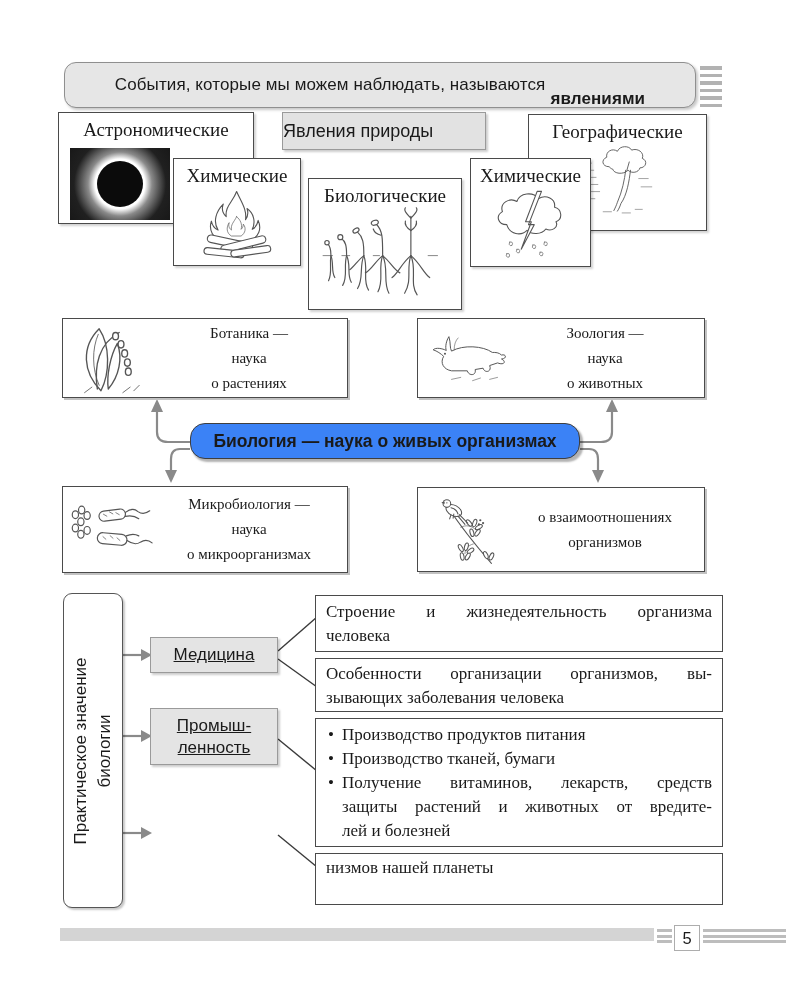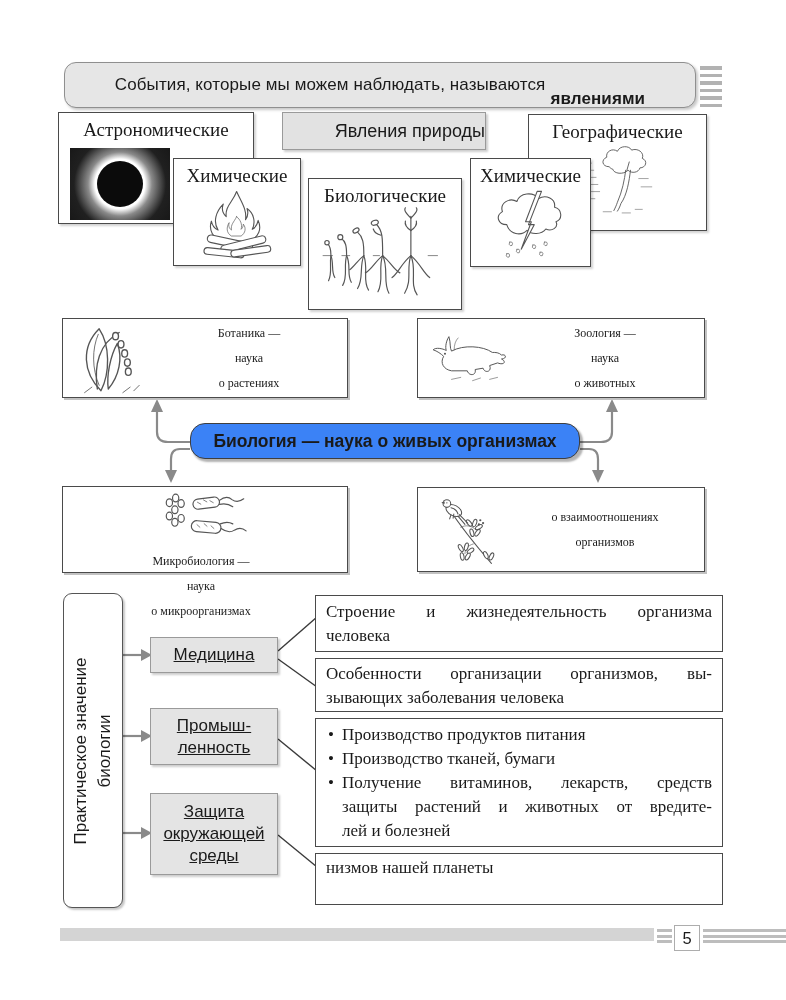--- a/index.html
+++ b/index.html
@@ -27,36 +27,36 @@
          box-shadow:2px 2px 2px rgba(0,0,0,0.18); }
   .cat-label { text-align:center; padding-top:6px; font-size:19px; }
   .astro { left:58px;  top:112px; width:196px; height:112px; z-index:1; }
   .geo   { left:528px; top:114px; width:179px; height:117px; z-index:1; }
   .chem  { left:173px; top:158px; width:128px; height:108px; z-index:3; }
   .phys  { left:470px; top:158px; width:121px; height:109px; z-index:3; }
   .biolg { left:308px; top:178px; width:154px; height:132px; z-index:4; }
   .nature-label { position:absolute; left:282px; top:112px; width:204px; height:38px;
             background:#e2e2e2; border:1.5px solid #9a9a9a; z-index:2;
             box-shadow:2px 2px 2px rgba(0,0,0,0.2);
-            display:flex; align-items:center; justify-content:flex-end; font-size:18px; }
+            display:flex; align-items:center; justify-content:flex-start; font-size:18px; }
   .cat-art { display:flex; justify-content:center; align-items:center; }
   .eclipse { position:absolute; left:11px; top:35px; width:100px; height:72px;
              background:radial-gradient(circle at 50% 50%, #ffffff 25px, #8a8a8a 32px, #202020 46px, #181818 100%);
              display:flex; align-items:center; justify-content:center; }
   .eclipse .moon { width:46px; height:46px; border-radius:50%; background:#0b0b0b; }
 
   
   .sci { position:absolute; background:#fff; border:1.5px solid #4a4a4a;
          box-shadow:2px 2px 0 #c2c2c2; display:flex; align-items:center; z-index:2; }
   .botany { left:62px;  top:318px; width:286px; height:80px; }
   .zool   { left:417px; top:318px; width:288px; height:80px; }
-  .micro  { left:62px;  top:486px; width:286px; height:87px;flex-direction:column; }
+  .micro  { left:62px;  top:486px; width:286px; height:87px; }
   .eco    { left:417px; top:487px; width:288px; height:85px; }
   .sci-icon { width:96px; display:flex; justify-content:center; align-items:center; }
-  .sci-text { flex:1; text-align:center; font-size:12px; line-height:25px; padding-right:8px; }
+  .sci-text { flex:1; text-align:center; font-size:15px; line-height:25px; padding-right:8px; }
 
   .bio-banner { position:absolute; left:190px; top:423px; width:390px; height:36px;
             background:#3b82f6; border:1.6px solid #3f3f3f; border-radius:15px; z-index:3;
             box-shadow:2.5px 3px 2px rgba(0,0,0,0.3);
             display:flex; align-items:center; justify-content:center;
             font-weight:bold; font-size:17.5px; }
 
   
   .vbox { position:absolute; left:63px; top:593px; width:60px; height:315px;
           background:#fff; border:1.6px solid #555; border-radius:9px;
@@ -414,25 +414,20 @@
     </div>
   </div>
 
   <div class="area area-med">
     <div>Медицина</div>
   </div>
   <div class="area area-prom">
     <div>Промыш-</div>
     <div>ленность</div>
   </div>
-  <div class="area area-zash">
-    <div>Защита</div>
-    <div>окружающей</div>
-    <div>среды</div>
-  </div>
 
   <div class="desc d1 serif">
     <div class="jl">Строение и жизнедеятельность организма</div>
     <div>человека</div>
   </div>
   <div class="desc d2 serif">
     <div class="jl">Особенности организации организмов, вы-</div>
     <div>зывающих заболевания человека</div>
   </div>
   <div class="desc d3 serif">

